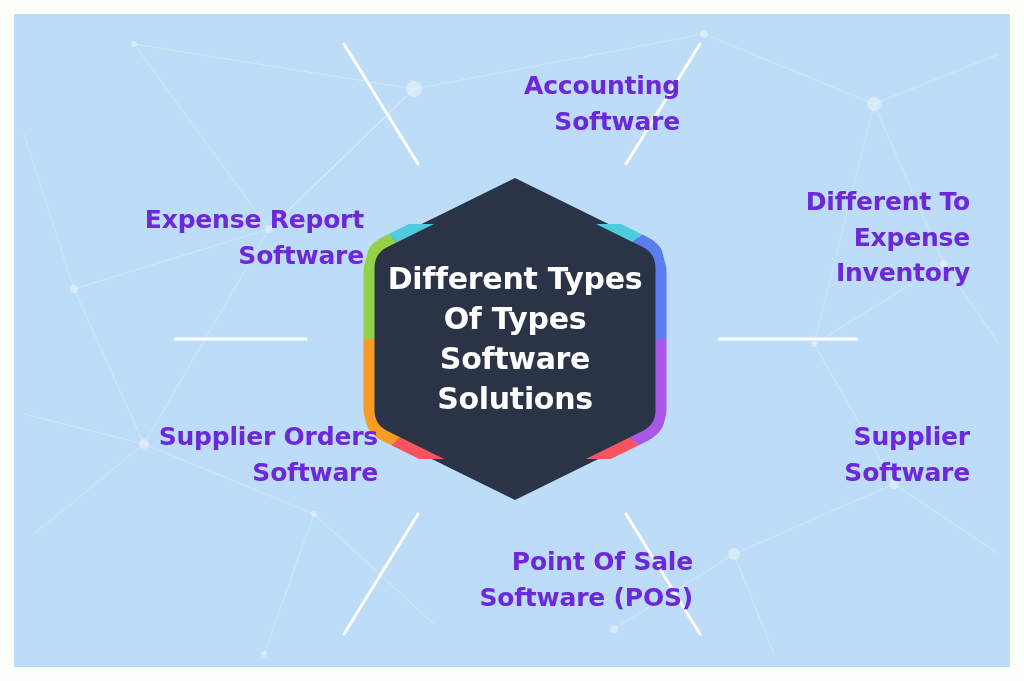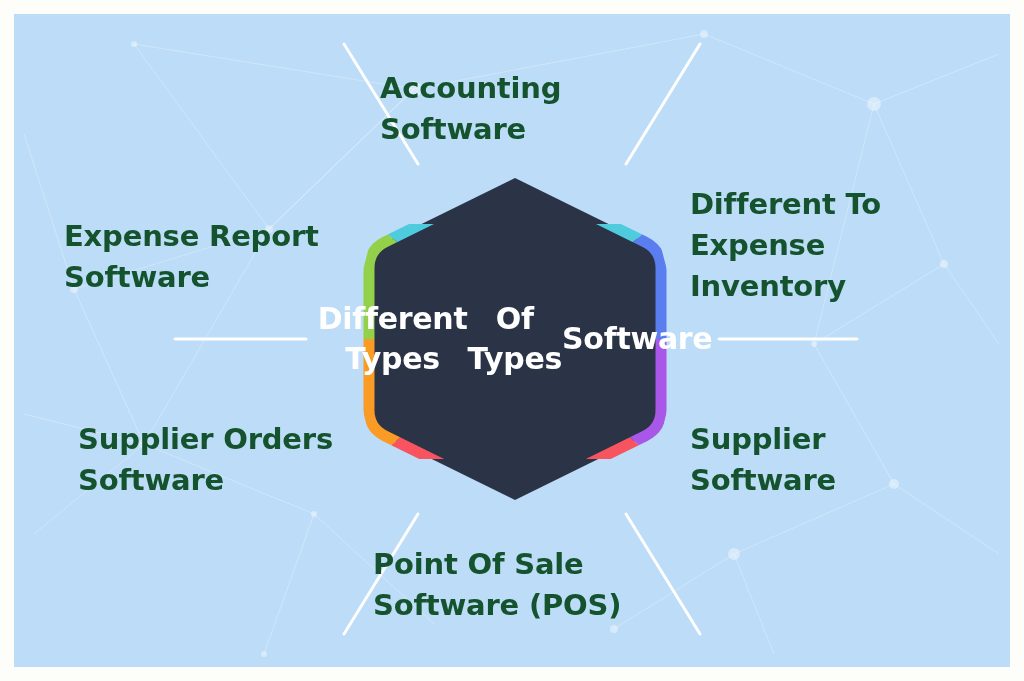--- a/index.html
+++ b/index.html
@@ -54,51 +54,51 @@
     width: 340px;
     height: 350px;
   }
   #hex-title {
     position: absolute;
     left: 0;
     top: 0;
     width: 340px;
     height: 350px;
     display: flex;
-    flex-direction: row;
+    flex-direction: column;
     align-items: center;
     justify-content: center;
     color: #ffffff;
     font-size: 30px;
     font-weight: bold;
     line-height: 1.33;
     text-align: center;
     letter-spacing: -0.3px;
     pointer-events: none;
   }
   #hex-title span { display: block; }
 
   .label {
     position: absolute;
-    color: #14532d;
-    font-size: 29px;
+    color: #6d28d9;
+    font-size: 25px;
     font-weight: bold;
     line-height: 1.42;
-    text-align: left;
+    text-align: right;
     letter-spacing: -0.2px;
   }
   .label span { display: block; white-space: nowrap; }
 
   
   #label-accounting   { left: 366px; top:  54px; width: 300px; }
   #label-inventory    { left: 676px; top: 170px; width: 280px; }
   #label-marketing    { left: 676px; top: 405px; width: 280px; }
   #label-pos          { left: 359px; top: 530px; width: 320px; }
   #label-supplier     { left:  64px; top: 405px; width: 300px; }
-  #label-expense      { left:  50px; top: 202px; width: 300px; }
+  #label-expense      { left:  50px; top: 188px; width: 300px; }
 </style>
 </head>
 <body>
 
 <div id="page">
   <div id="canvas">
 
     <svg id="bg-network" viewBox="0 0 996 653">
       <g stroke="#ffffff" stroke-opacity="0.30" stroke-width="1" fill="none">
         <path d="M120 30 L400 75 L690 20"></path>
@@ -193,20 +193,21 @@
           <use href="#hexpath" stroke="#f7545f" clip-path="url(#clip-bottom)"></use>
           <use href="#hexpath" stroke="#f99b24" clip-path="url(#clip-lower-left)"></use>
           <use href="#hexpath" stroke="#94d14a" clip-path="url(#clip-upper-left)"></use>
         </g>
       </svg>
 
       <div id="hex-title">
         <span>Different Types</span>
         <span>Of Types</span>
         <span>Software</span>
+        <span>Solutions</span>
       </div>
     </div>
 
     <div class="label" id="label-accounting">
       <span>Accounting</span>
       <span>Software</span>
     </div>
 
     <div class="label" id="label-inventory">
       <span>Different To</span>

